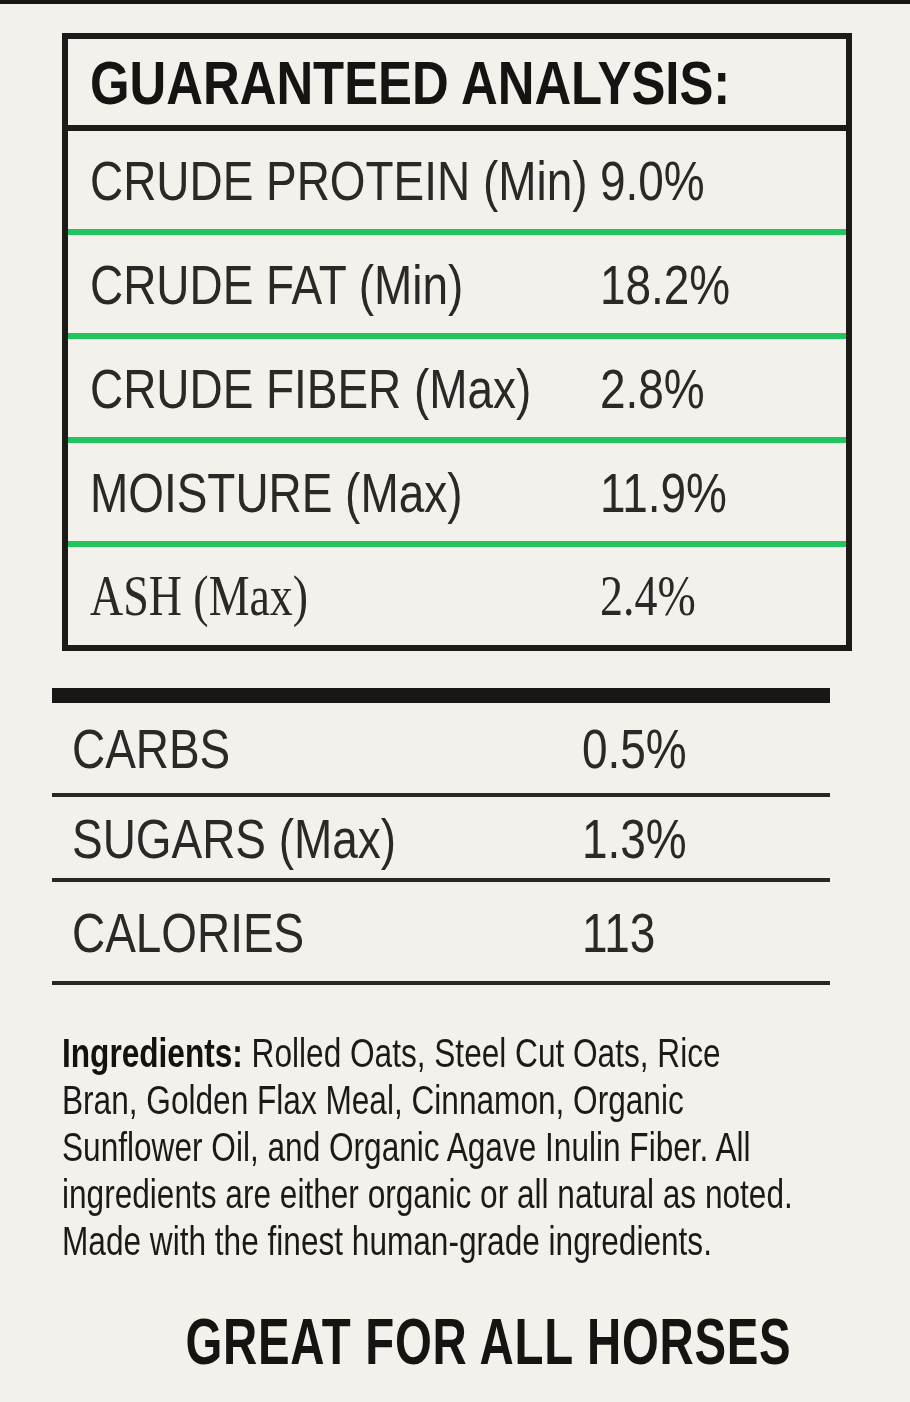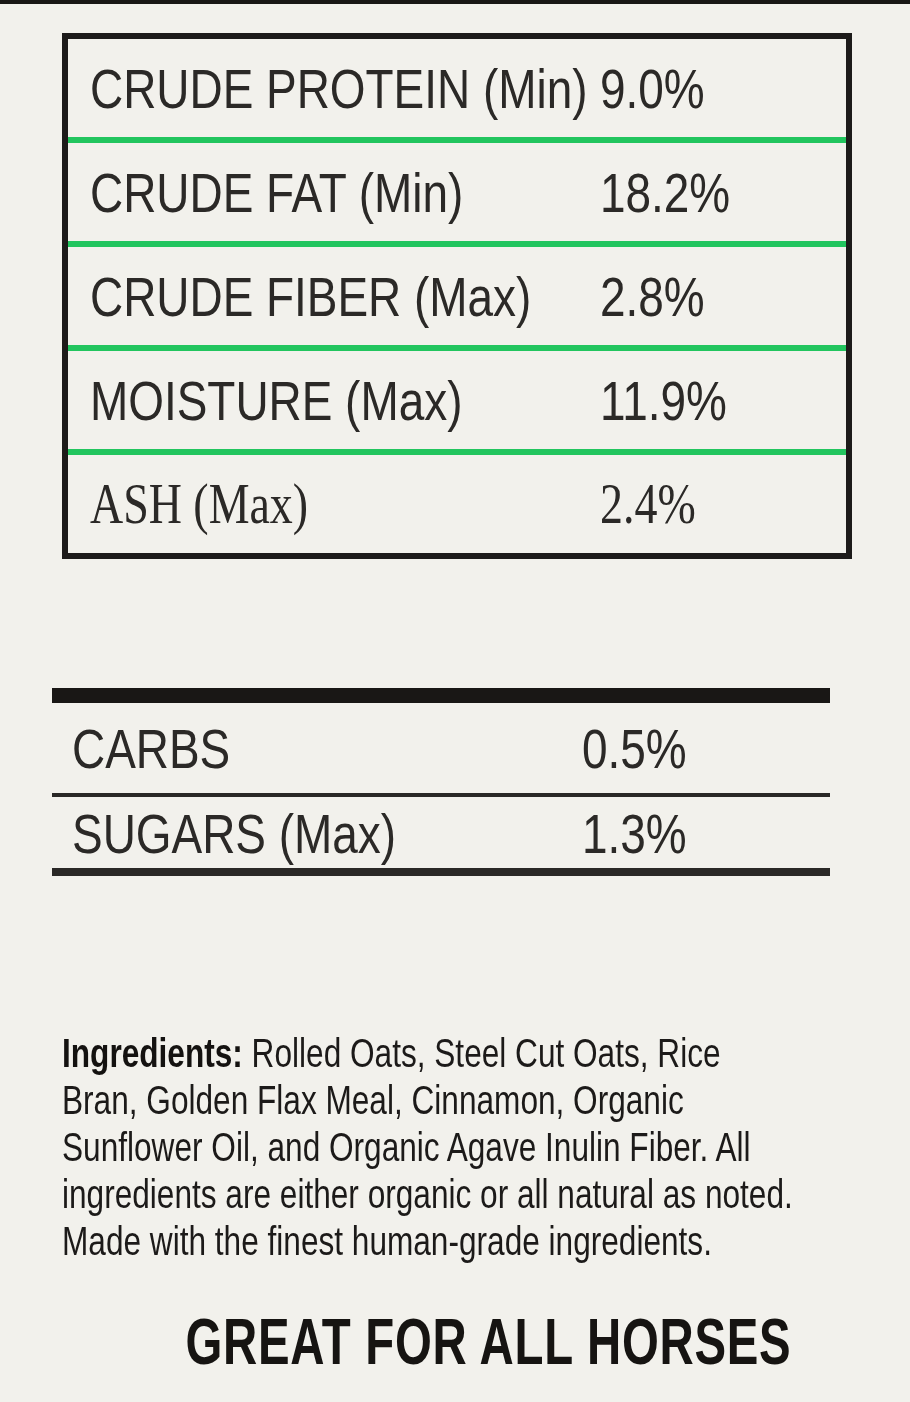--- a/index.html
+++ b/index.html
@@ -54,21 +54,21 @@
   .sec {
     position: absolute; left: 44px; top: 688px;
     width: 790px;
   }
   .sec-bar {
     margin-left: 8px; width: 778px; height: 15px;
     background: #191715;
   }
   .sec-row { position: relative; }
   .sec-row.r1 { height: 90px; }
-  .sec-row.r2 { height: 71px; }
+  .sec-row.r2 { height: 81px; }
   .sec-row.r3 { height: 99px; }
   .sec-row .cell-name { left: 28px; }
   .sec-row .cell-val  { left: 538px; }
   .sec-line {
     margin-left: 8px; width: 778px; height: 4px;
     background: #2a2826;
   }
   
   .ing {
     position: absolute; left: 62px; top: 1030px;
@@ -91,20 +91,23 @@
     white-space: nowrap; letter-spacing: 1px;
     transform: scaleX(0.74); transform-origin: 50% 50%;
   }
 </style>
 </head>
 <body>
 
 <div class="top-strip"></div>
 
 <div class="ga-box">
+  <div class="ga-header">
+    <span class="txt">GUARANTEED ANALYSIS:</span>
+  </div>
 
   <div class="ga-row">
     <span class="cell-name">CRUDE PROTEIN (Min)</span>
     <span class="cell-val">9.0%</span>
   </div>
   <div class="ga-row">
     <span class="cell-name">CRUDE FAT (Min)</span>
     <span class="cell-val">18.2%</span>
   </div>
   <div class="ga-row">
@@ -129,20 +132,24 @@
     <span class="cell-val">0.5%</span>
   </div>
   <div class="sec-line"></div>
 
   <div class="sec-row r2">
     <span class="cell-name">SUGARS (Max)</span>
     <span class="cell-val">1.3%</span>
   </div>
   <div class="sec-line"></div>
 
+  <div class="sec-row r3">
+    <span class="cell-name">CALORIES</span>
+    <span class="cell-val">113</span>
+  </div>
   <div class="sec-line"></div>
 </div>
 
 <div class="ing">
   <div class="ing-line">
     <span class="ing-bold">Ingredients:</span><span> Rolled Oats, Steel Cut Oats, Rice</span>
   </div>
   <div class="ing-line">Bran, Golden Flax Meal, Cinnamon, Organic</div>
   <div class="ing-line">Sunflower Oil, and Organic Agave Inulin Fiber. All</div>
   <div class="ing-line">ingredients are either organic or all natural as noted.</div>

